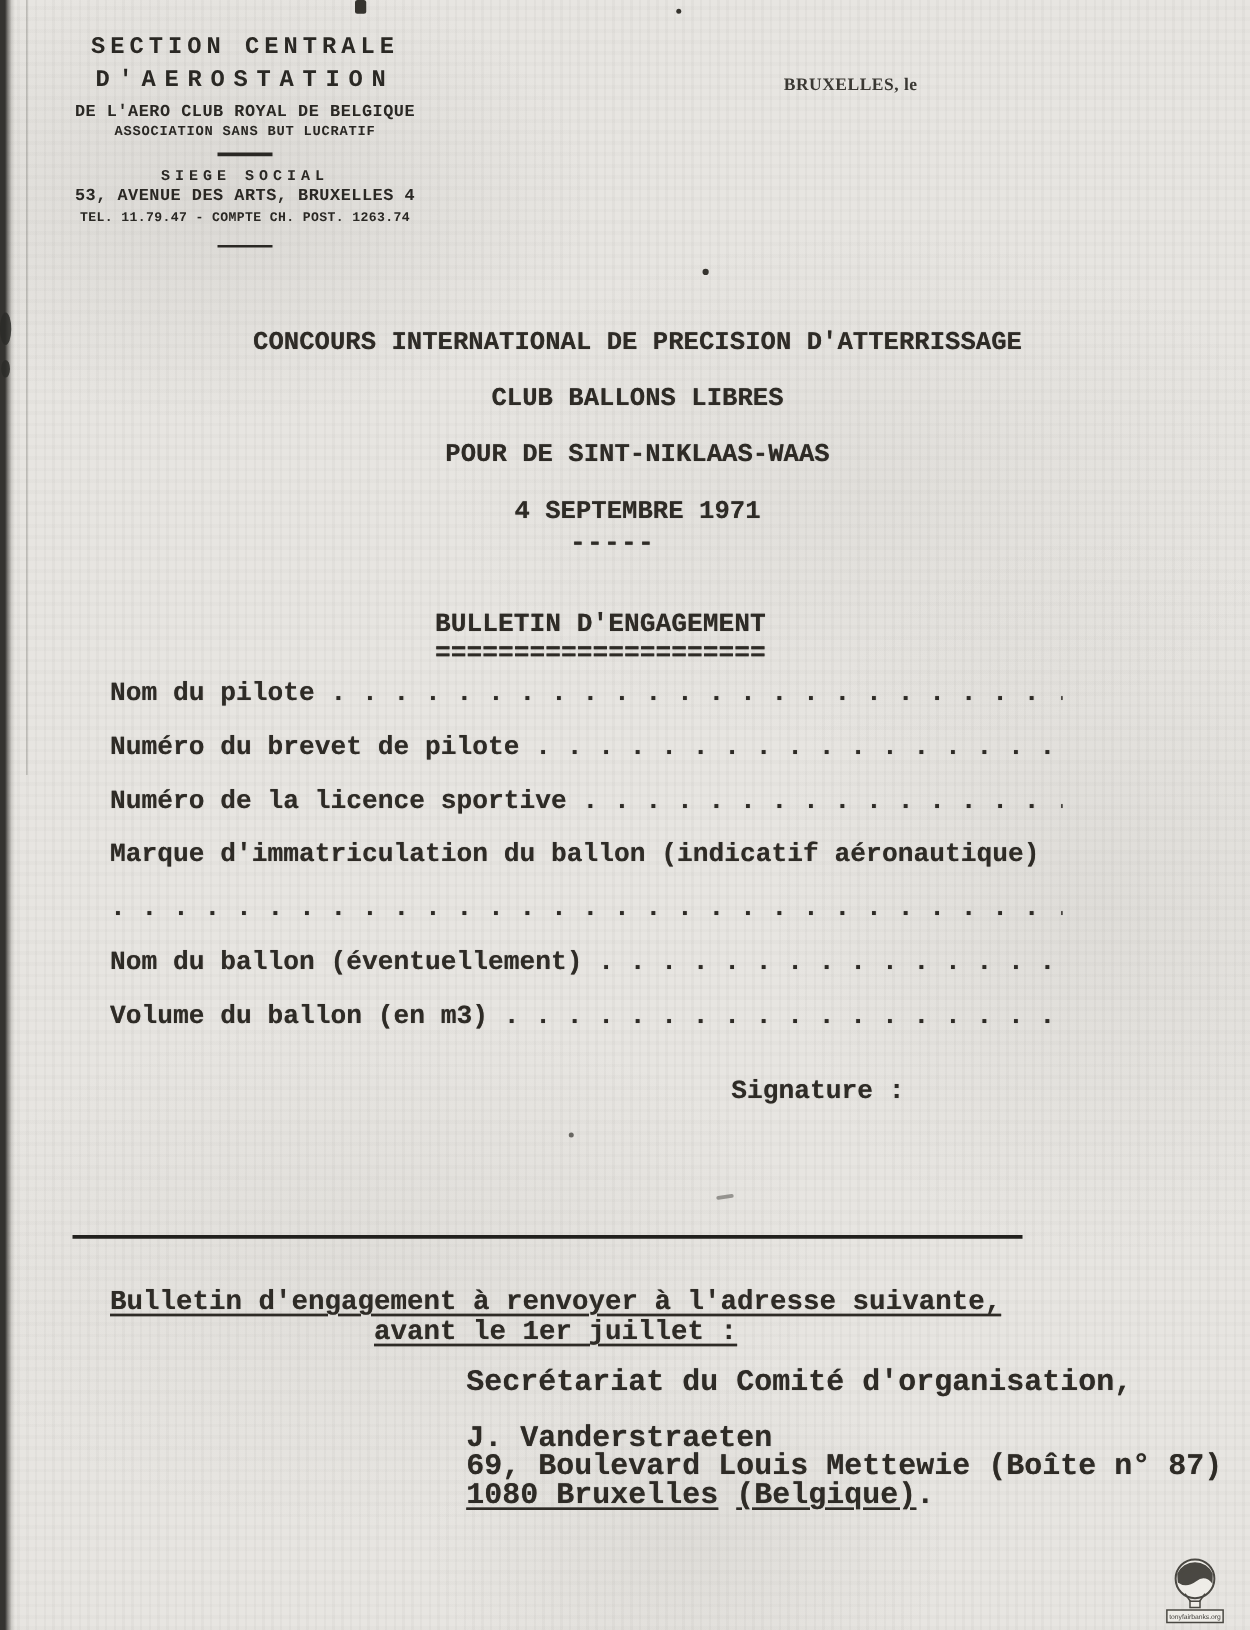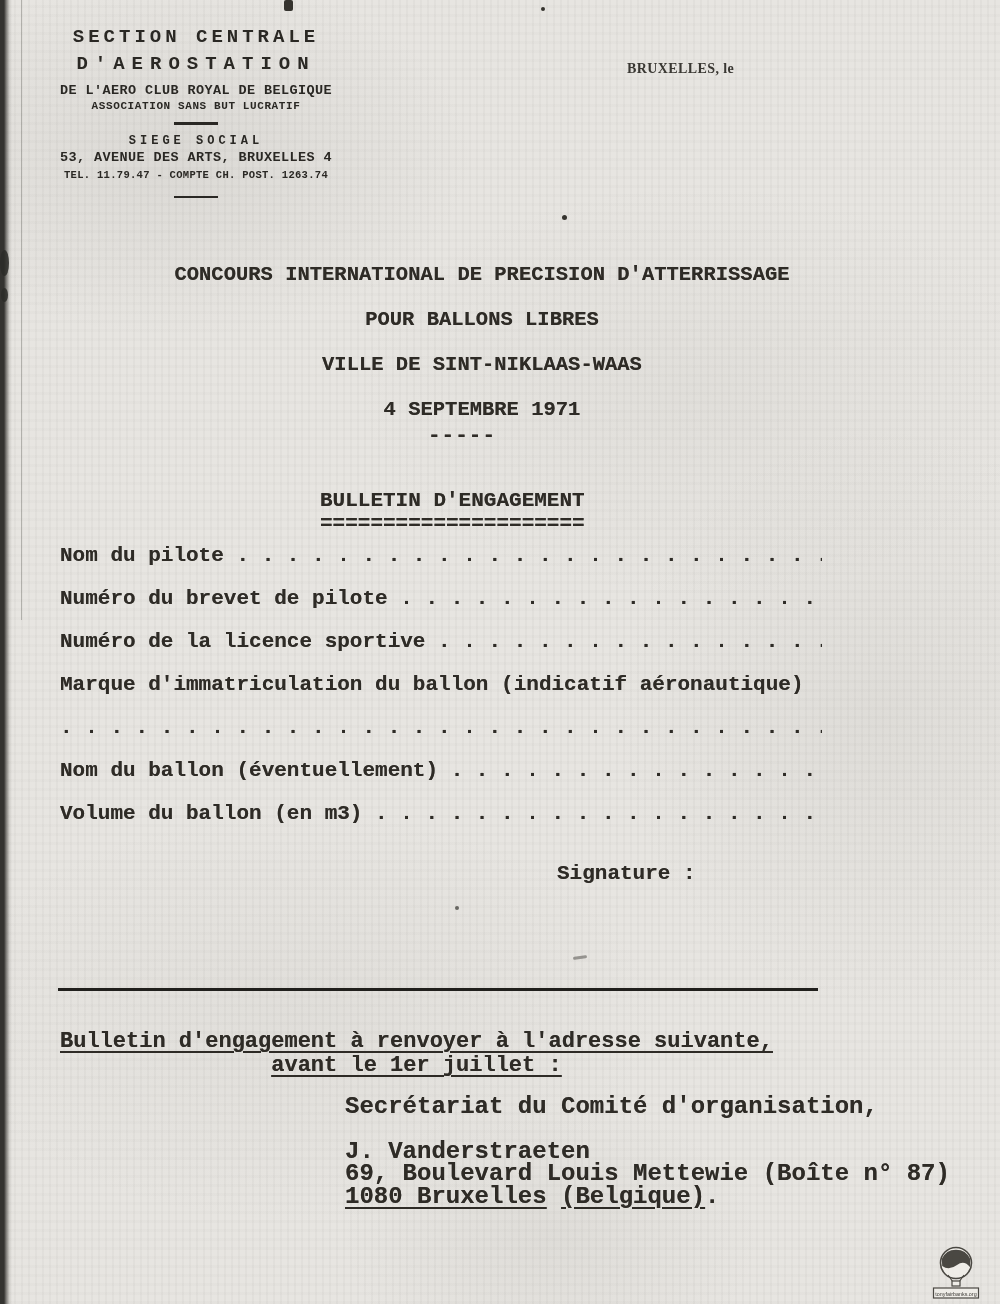--- a/index.html
+++ b/index.html
@@ -32,21 +32,21 @@
   .lh-3 { font-size:13.5px; letter-spacing:0.4px; line-height:17px; margin-top:4px; white-space:nowrap; }
   .lh-4 { font-size:11px; letter-spacing:0.6px; line-height:14px; white-space:nowrap; }
   .lh-rule { width:44px; height:2.5px; background:#2a2824; margin:9px auto 8px auto; }
   .lh-siege { font-size:12px; letter-spacing:4px; line-height:16px; }
   .lh-addr { font-size:13.5px; letter-spacing:0.4px; line-height:18px; white-space:nowrap; }
   .lh-tel { font-size:10.5px; letter-spacing:0.3px; line-height:16px; white-space:nowrap; }
   .dateline { position:absolute; left:627px; top:61px; font-family:Liberation Serif, serif;
     font-weight:700; font-size:14px; letter-spacing:0.4px; color:#3a3833; }
   
   .tw { font-family:"Liberation Mono","DejaVu Sans Mono",monospace; font-weight:700;
-    color:var(--ink); text-shadow:0 0 0.6px rgba(46,43,38,0.65); }
+    color:var(--ink); text-shadow:0 0 0.6px rgba(46,43,38,0.65);margin-left:28px; }
   .title-block { position:absolute; left:0; top:252px; width:964px; text-align:center;
     font-size:20.5px; line-height:45px; white-space:nowrap; }
   .dashes { position:absolute; left:428px; top:424px; font-size:21px; letter-spacing:1px; }
   .heading-block { position:absolute; left:320px; top:489px; font-size:21px; line-height:23px; white-space:nowrap; }
   .form-block { position:absolute; left:60px; top:534px; width:762px; font-size:21px;
     line-height:43px; overflow:hidden; }
   .form-line { white-space:nowrap; overflow:hidden; }
   .signature { position:absolute; left:557px; top:862px; font-size:21px; }
   .divider { position:absolute; left:58px; top:988px; width:760px; height:3px; background:#21201d; }
   .notice { position:absolute; left:60px; top:1030px; font-size:22px; line-height:24px; white-space:nowrap;text-align:center; }
@@ -79,22 +79,22 @@
     <div class="lh-siege">SIEGE SOCIAL</div>
     <div class="lh-addr">53, AVENUE DES ARTS, BRUXELLES 4</div>
     <div class="lh-tel">TEL. 11.79.47  -  COMPTE CH. POST. 1263.74</div>
     <div class="lh-rule" style="margin-top:13px;"></div>
   </div>
 
   <div class="dateline">BRUXELLES, le</div>
 
   <div class="title-block tw">
     <div>CONCOURS INTERNATIONAL DE PRECISION D'ATTERRISSAGE</div>
-    <div>POUR BALLONS LIBRES</div>
-    <div>VILLE DE SINT-NIKLAAS-WAAS</div>
+    <div>CLUB BALLONS LIBRES</div>
+    <div>POUR DE SINT-NIKLAAS-WAAS</div>
     <div>4 SEPTEMBRE 1971</div>
   </div>
   <div class="dashes tw">-----</div>
 
   <div class="heading-block tw">
     <div>BULLETIN D'ENGAGEMENT</div>
     <div>=====================</div>
   </div>
 
   <div class="form-block tw">

